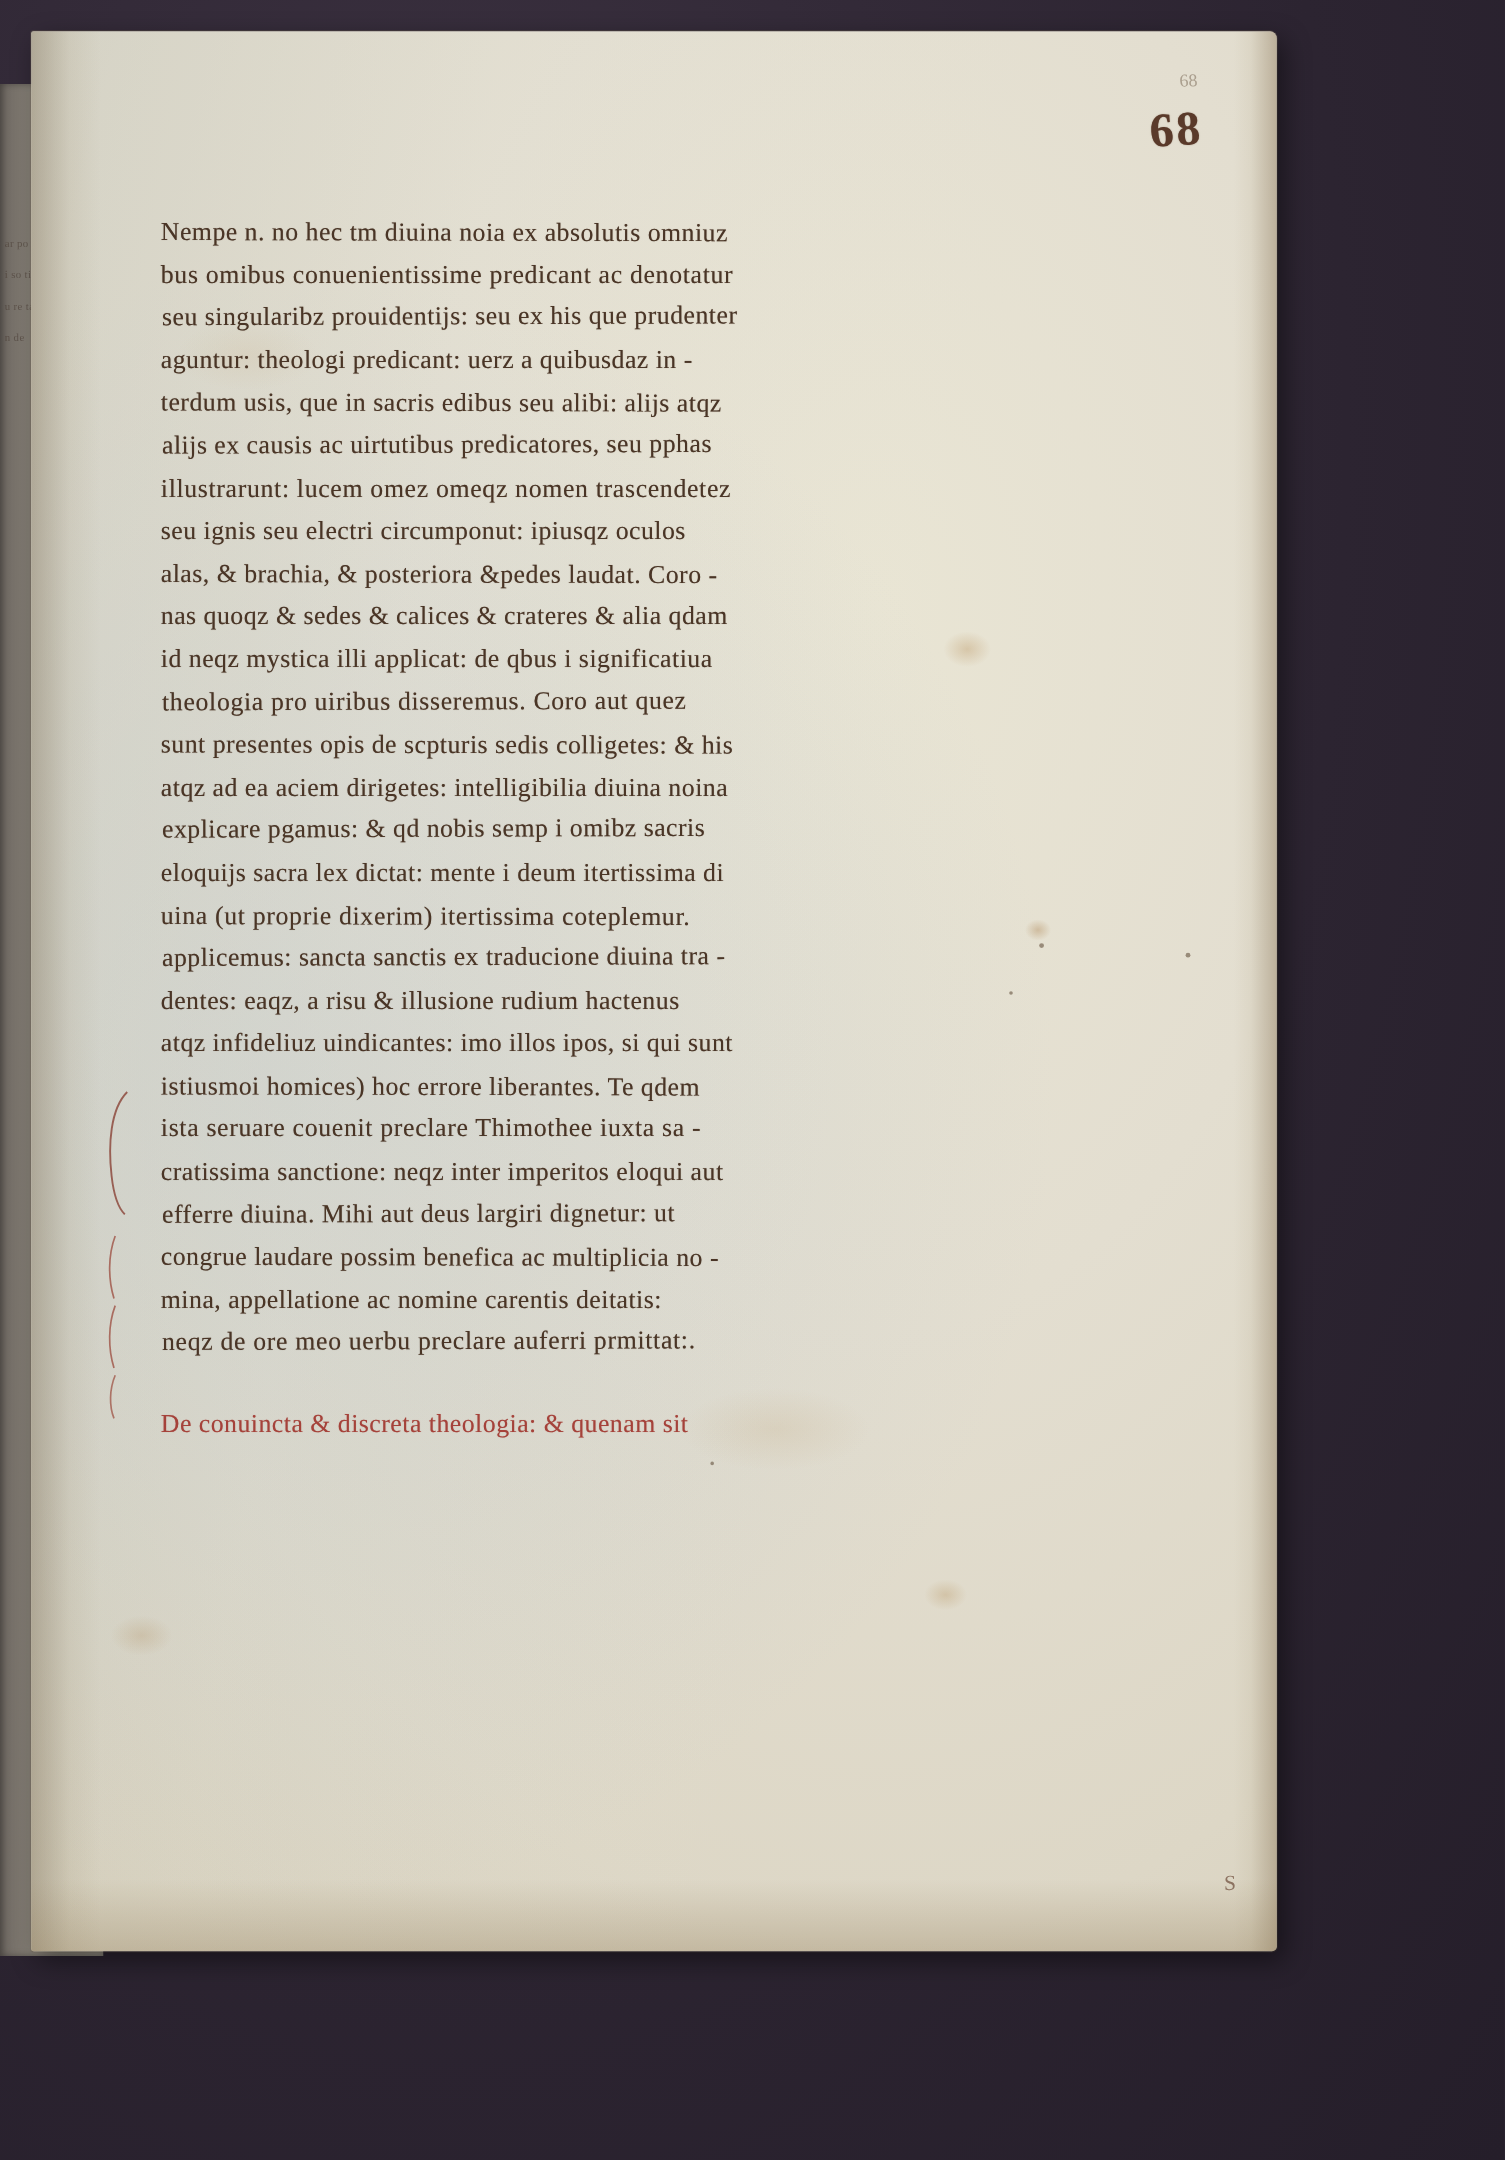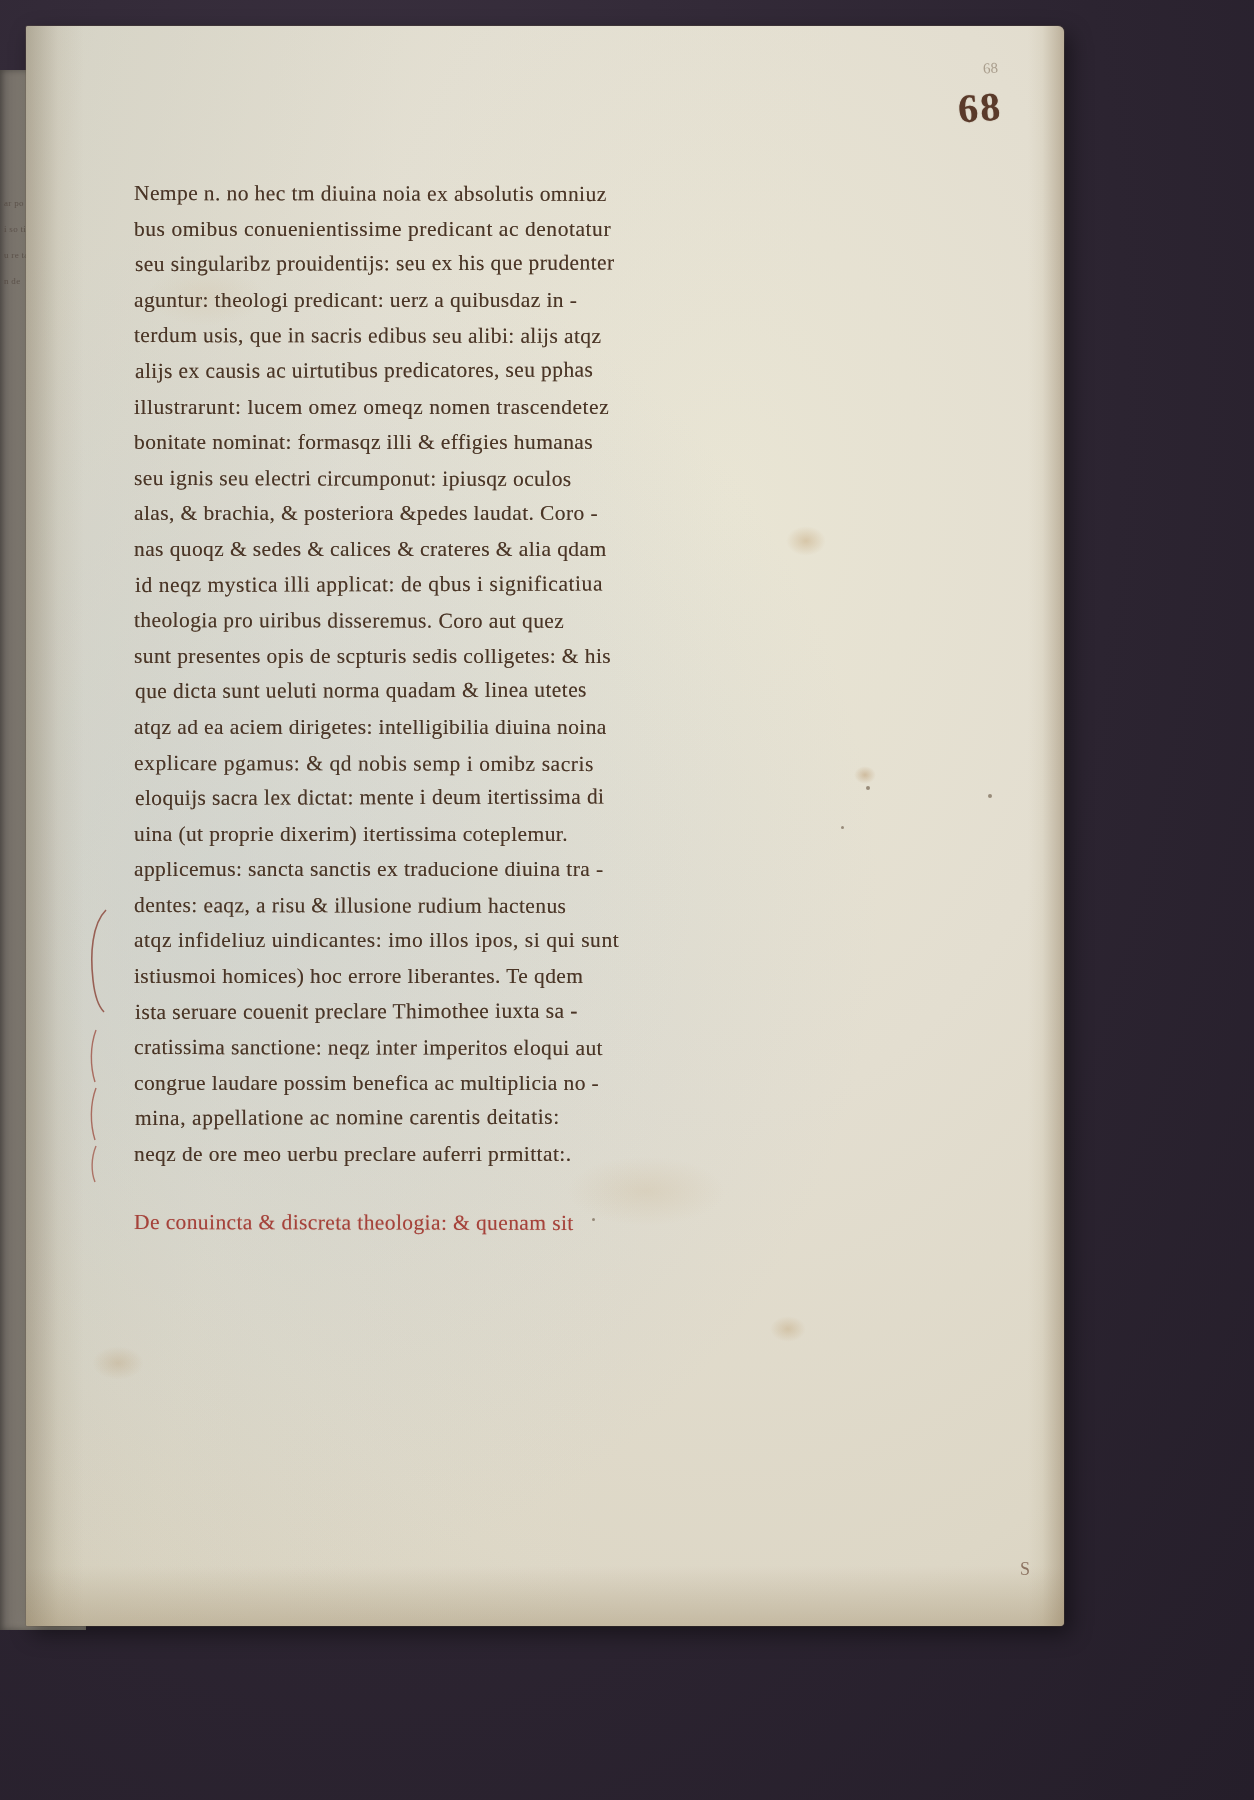--- a/index.html
+++ b/index.html
@@ -232,38 +232,37 @@
     </svg>
 
     <div class="textblock">
       <span class="line">Nempe n. no hec tm diuina noia ex absolutis omniuz</span>
       <span class="line">bus omibus conuenientissime predicant ac denotatur</span>
       <span class="line">seu singularibz prouidentijs: seu ex his que prudenter</span>
       <span class="line">aguntur: theologi predicant: uerz a quibusdaz in -</span>
       <span class="line">terdum usis, que in sacris edibus seu alibi: alijs atqz</span>
       <span class="line">alijs ex causis ac uirtutibus predicatores, seu pphas</span>
       <span class="line">illustrarunt: lucem omez omeqz nomen trascendetez</span>
-      <span class="line">bonitate nominat: formasqz illi &amp; effigies humanas</span>
       <span class="line">seu ignis seu electri circumponut: ipiusqz oculos</span>
       <span class="line">alas, &amp; brachia, &amp; posteriora &amp;pedes laudat. Coro -</span>
       <span class="line">nas quoqz &amp; sedes &amp; calices &amp; crateres &amp; alia qdam</span>
       <span class="line">id neqz mystica illi applicat: de qbus i significatiua</span>
       <span class="line">theologia pro uiribus disseremus. Coro aut quez</span>
       <span class="line">sunt presentes opis de scpturis sedis colligetes: &amp; his</span>
-      <span class="line">que dicta sunt ueluti norma quadam &amp; linea utetes</span>
       <span class="line">atqz ad ea aciem dirigetes: intelligibilia diuina noina</span>
       <span class="line">explicare pgamus: &amp; qd nobis semp i omibz sacris</span>
       <span class="line">eloquijs sacra lex dictat: mente i deum itertissima di</span>
       <span class="line">uina (ut proprie dixerim) itertissima coteplemur.</span>
       <span class="line">applicemus: sancta sanctis ex traducione diuina tra -</span>
       <span class="line">dentes: eaqz, a risu &amp; illusione rudium hactenus</span>
       <span class="line">atqz infideliuz uindicantes: imo illos ipos, si qui sunt</span>
       <span class="line">istiusmoi homices) hoc errore liberantes. Te qdem</span>
       <span class="line">ista seruare couenit preclare Thimothee iuxta sa -</span>
       <span class="line">cratissima sanctione: neqz inter imperitos eloqui aut</span>
+      <span class="line">efferre diuina. Mihi aut deus largiri dignetur: ut</span>
       <span class="line">congrue laudare possim benefica ac multiplicia no -</span>
       <span class="line">mina, appellatione ac nomine carentis deitatis:</span>
       <span class="line">neqz de ore meo uerbu preclare auferri prmittat:.</span>
       <span class="line rubric">De conuincta &amp; discreta theologia: &amp; quenam sit</span>
     </div>
 
     <div class="bottom-mark">S</div>
   </div>
 </div>
 

